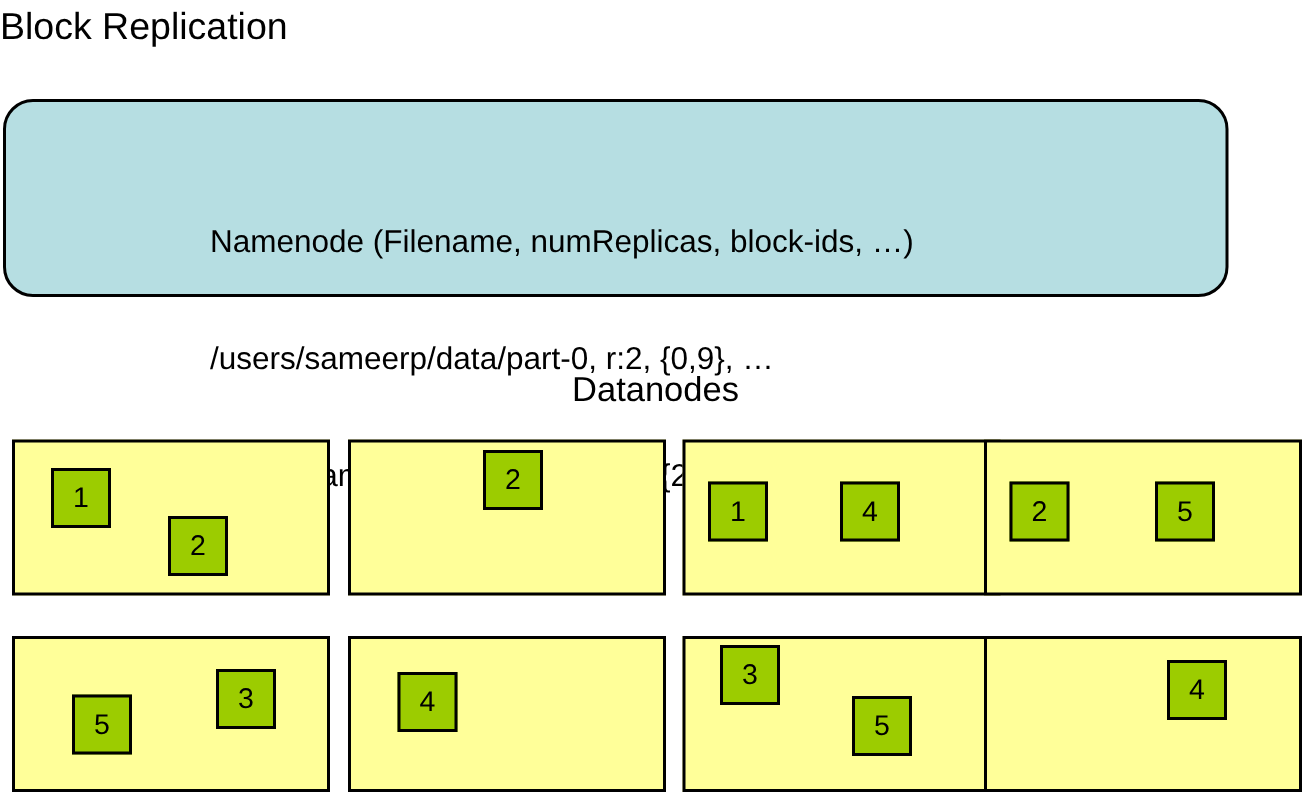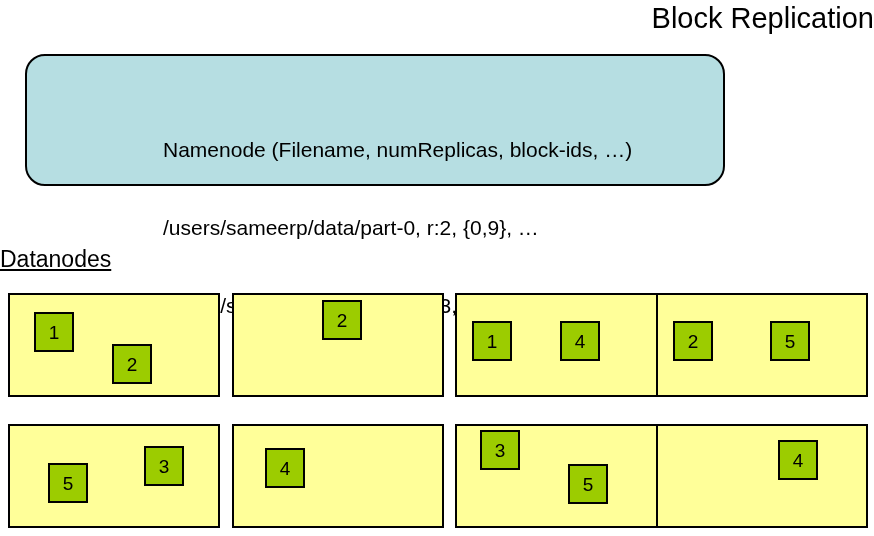--- a/index.html
+++ b/index.html
@@ -17,40 +17,39 @@
     color: #000000;
     -webkit-font-smoothing: antialiased;
   }
 
   
   .slide-title {
     position: absolute;
     left: 0;
     top: 4px;
     width: 874px;
-    text-align: right;
-    font-size: 29px;
+    text-align: left;
+    font-size: 25px;
     line-height: 28px;
     font-weight: normal;
     color: #000000;
     white-space: nowrap;
   }
 
   
   .namenode-panel {
     position: absolute;
     left: 2px;
-    top: 54px;
-    width: 700px;
+    top: 66px;
+    width: 817px;
     height: 132px;
     box-sizing: border-box;
     background: #b6dee2;
     border: 2px solid #000000;
     border-radius: 20px;
-    margin-left: 23px;
   }
   .namenode-text {
     position: absolute;
     left: 136px;
     top: 29px;
     font-size: 21px;
     line-height: 26px;
     white-space: pre;
     color: #000000;
   }
@@ -58,25 +57,25 @@
     display: block;
     white-space: pre;
   }
 
   
   .datanodes-label {
     position: absolute;
     left: 0;
     top: 245px;
     width: 874px;
+    text-align: center;
     font-size: 23px;
     line-height: 28px;
     color: #000000;
     white-space: nowrap;
-    text-decoration: underline;
   }
 
   
   .datanode {
     position: absolute;
     box-sizing: border-box;
     background: #ffff99;
     border: 2px solid #000000;
   }
 

